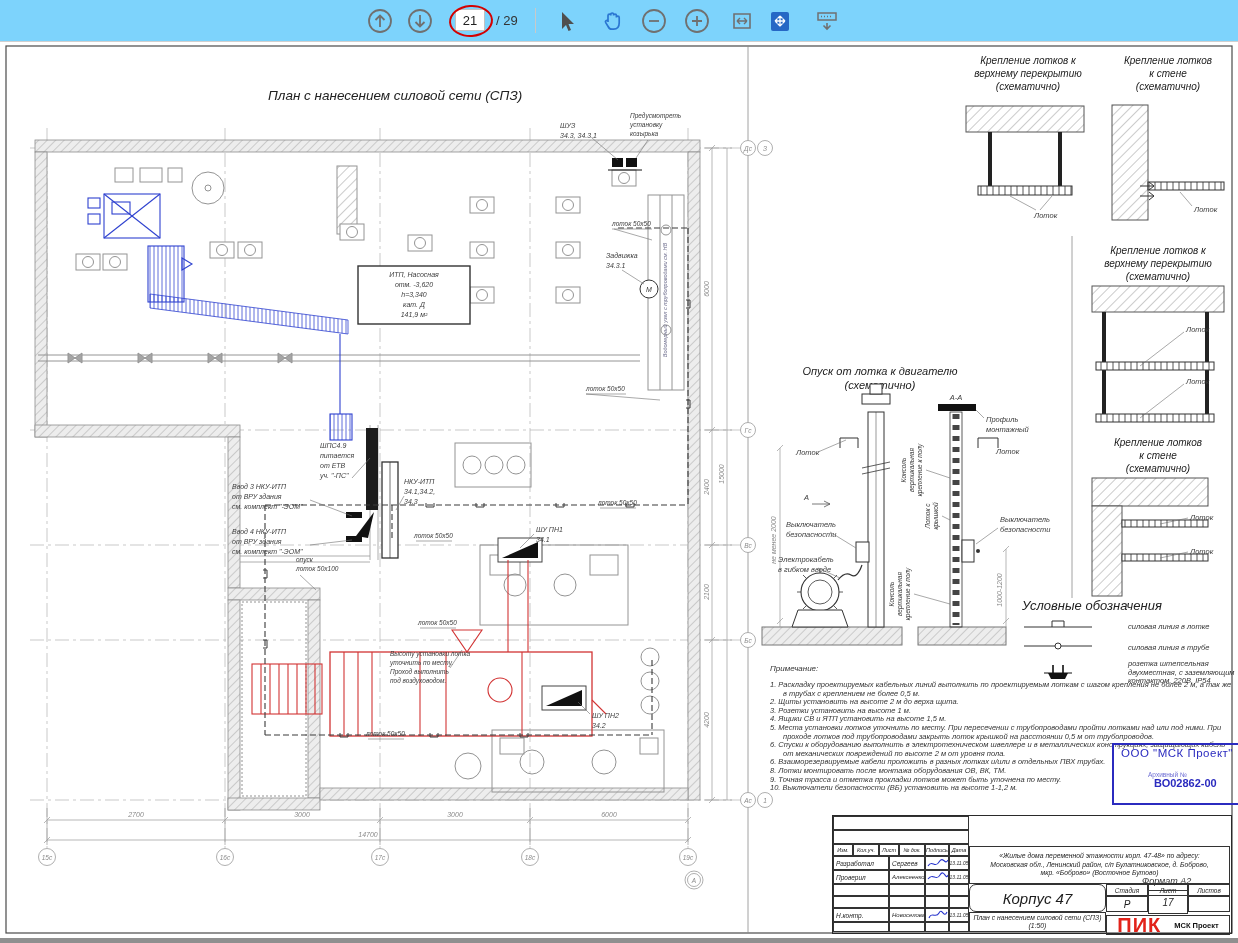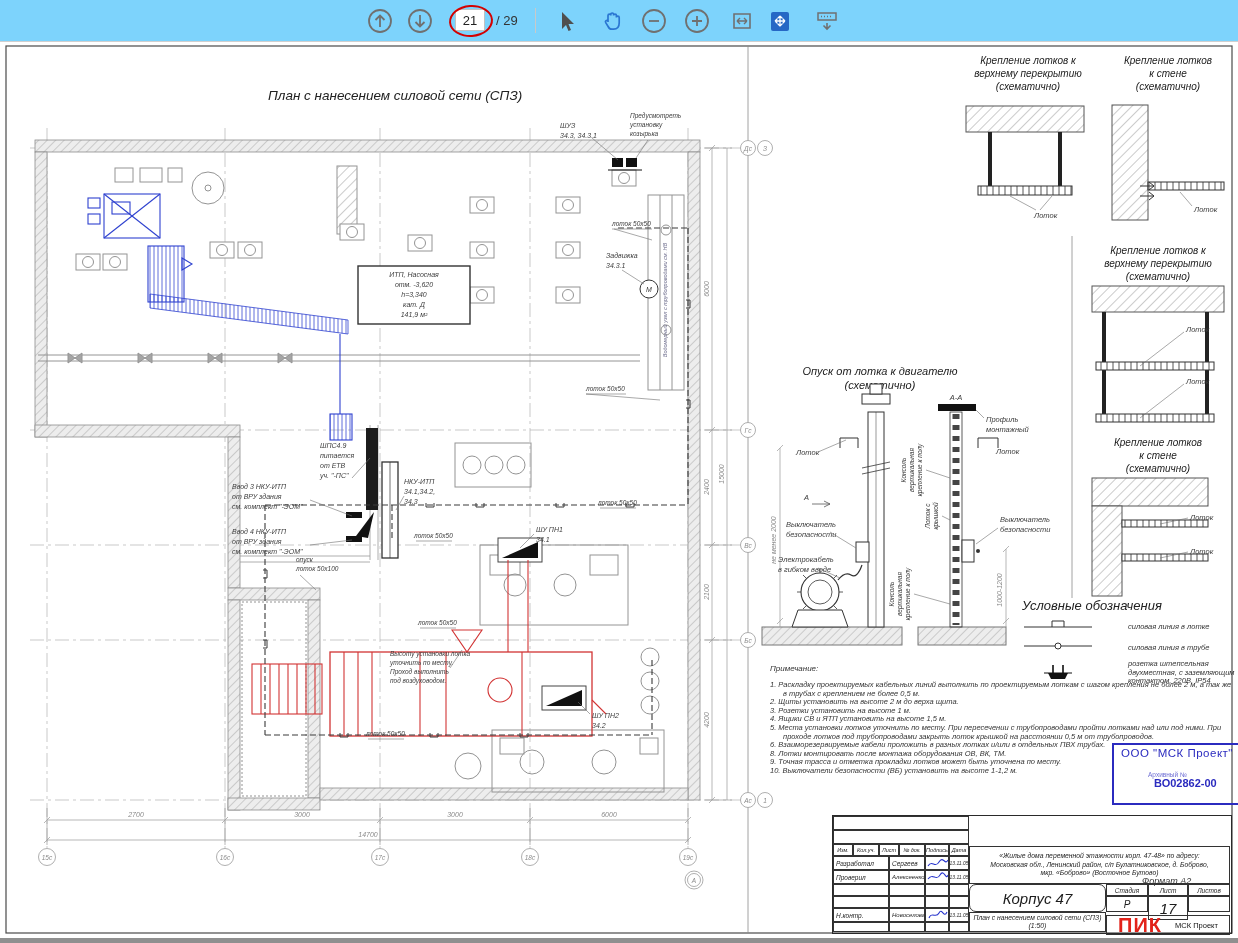--- a/index.html
+++ b/index.html
@@ -591,20 +591,21 @@
     </div>
   </div>
 
   <div class="ov notes">
     <h4>Примечание:</h4>
     <div class="nitem">1. Раскладку проектируемых кабельных линий выполнить по проектируемым лоткам с шагом крепления не более 2 м, а так же в трубах с креплением не более 0,5 м.</div>
     <div class="nitem">2. Щиты установить на высоте 2 м до верха щита.</div>
     <div class="nitem">3. Розетки установить на высоте 1 м.</div>
     <div class="nitem">4. Ящики СВ и ЯТП установить на высоте 1,5 м.</div>
     <div class="nitem">5. Места установки лотков уточнить по месту. При пересечении с трубопроводами пройти лотками над или под ними. При проходе лотков под трубопроводами закрыть лоток крышкой на расстоянии 0,5 м от трубопроводов.</div>
+    <div class="nitem">6. Спуски к оборудованию выполнить в электротехническом швеллере и в металлических конструкциях, защищающих кабель от механических повреждений по высоте 2 м от уровня пола.</div>
     <div class="nitem">6. Взаиморезервируемые кабели проложить в разных лотках и/или в отдельных ПВХ трубах.</div>
     <div class="nitem">8. Лотки монтировать после монтажа оборудования ОВ, ВК, ТМ.</div>
     <div class="nitem">9. Точная трасса и отметка прокладки лотков может быть уточнена по месту.</div>
     <div class="nitem">10. Выключатели безопасности (ВБ) установить на высоте 1-1,2 м.</div>
   </div>
 
   <div class="ov stamp">
     <div class="co">ООО "МСК Проект"</div>
     <div class="al">Архивный №</div>
     <div class="an">ВО02862-00</div>
@@ -668,23 +669,23 @@
     </div>
     <div class="cell" style="left:136px;top:68px;width:137px;height:28px;font-size:15px;border-radius:7px;">Корпус 47</div>
     <div class="cell" style="left:136px;top:96px;width:137px;height:20px;font-size:6.8px;line-height:8px;flex-direction:column;">
       <span>План с нанесением силовой сети (СПЗ)</span>
       <span>(1:50)</span>
     </div>
     <div class="cell" style="left:273px;top:68px;width:42px;height:12px;font-size:6.5px;">Стадия</div>
     <div class="cell" style="left:315px;top:68px;width:40px;height:12px;font-size:6.5px;">Лист</div>
     <div class="cell" style="left:355px;top:68px;width:42px;height:12px;font-size:6.5px;">Листов</div>
     <div class="cell" style="left:273px;top:80px;width:42px;height:16px;font-size:10px;">Р</div>
-    <div class="cell" style="left:315px;top:80px;width:40px;height:24px;font-size:15px;">17</div>
+    <div class="cell" style="left:315px;top:74px;width:40px;height:24px;font-size:10px;">17</div>
     <div class="cell" style="left:355px;top:80px;width:42px;height:16px;font-size:10px;"></div>
     <div class="cell" style="left:273px;top:99px;width:124px;height:20px;font-style:normal;">
       <span style="font-size:20px;font-weight:900;color:#e2231a;letter-spacing:1px;line-height:18px;">ПИК</span>
-      <span style="font-size:7.5px;font-weight:normal;color:#111;margin-left:13px;">МСК Проект</span>
+      <span style="font-size:7.5px;font-weight:bold;color:#111;margin-left:13px;">МСК Проект</span>
     </div>
   </div>
 
   <div class="ov fmt">Формат А2</div>
   <div class="botbar"></div>
 </div>
 
 </body></html>

